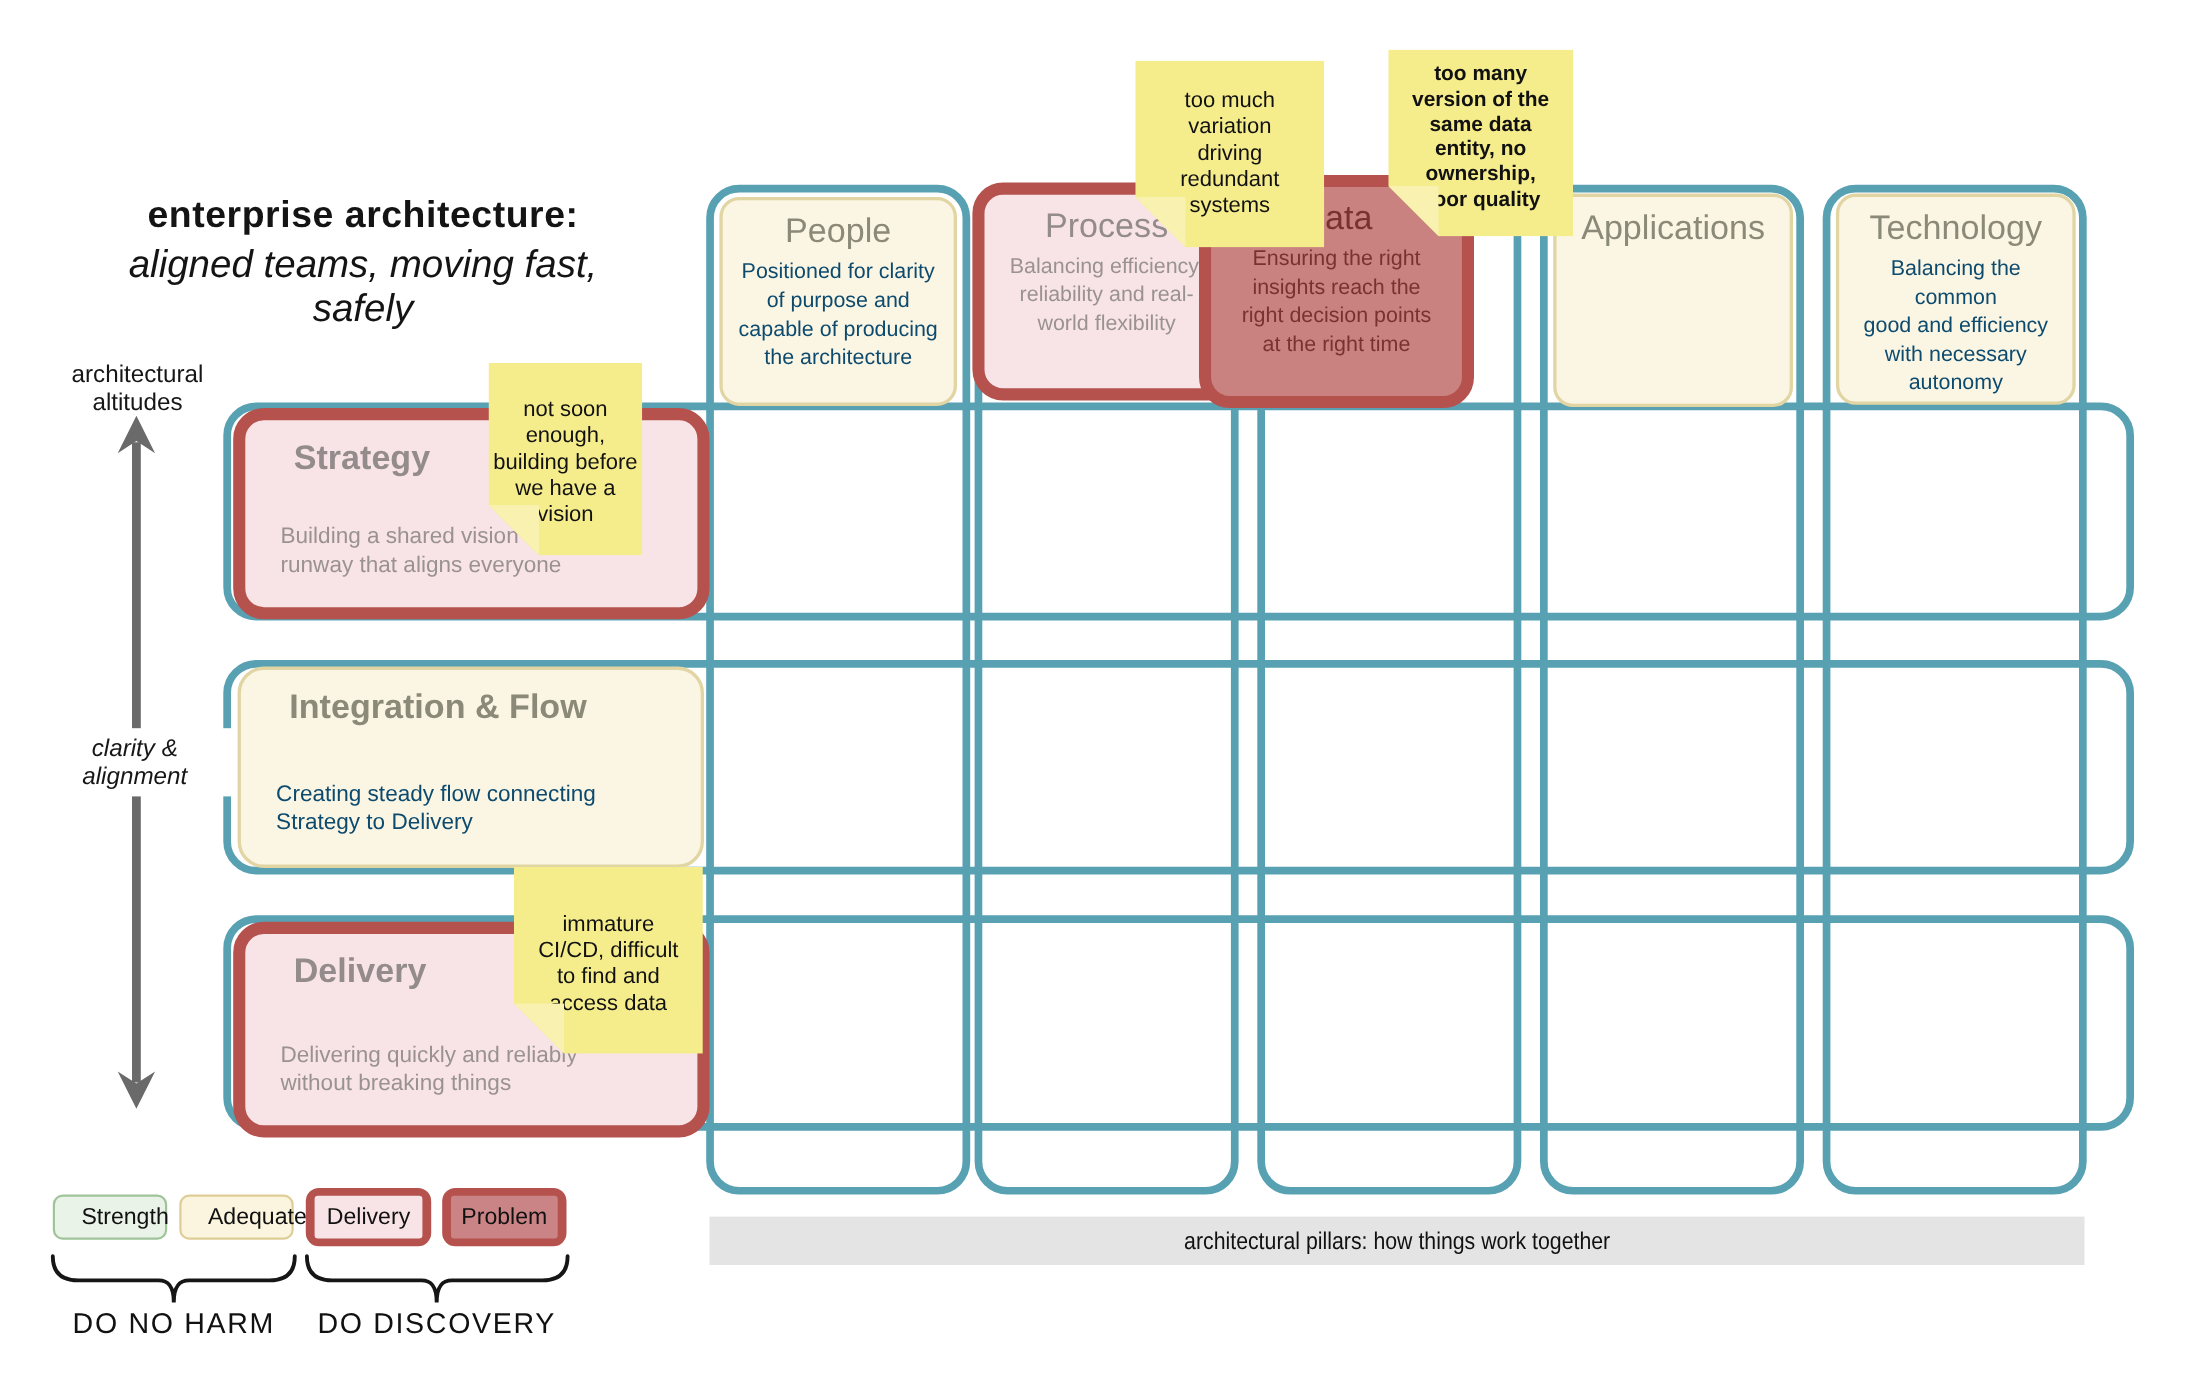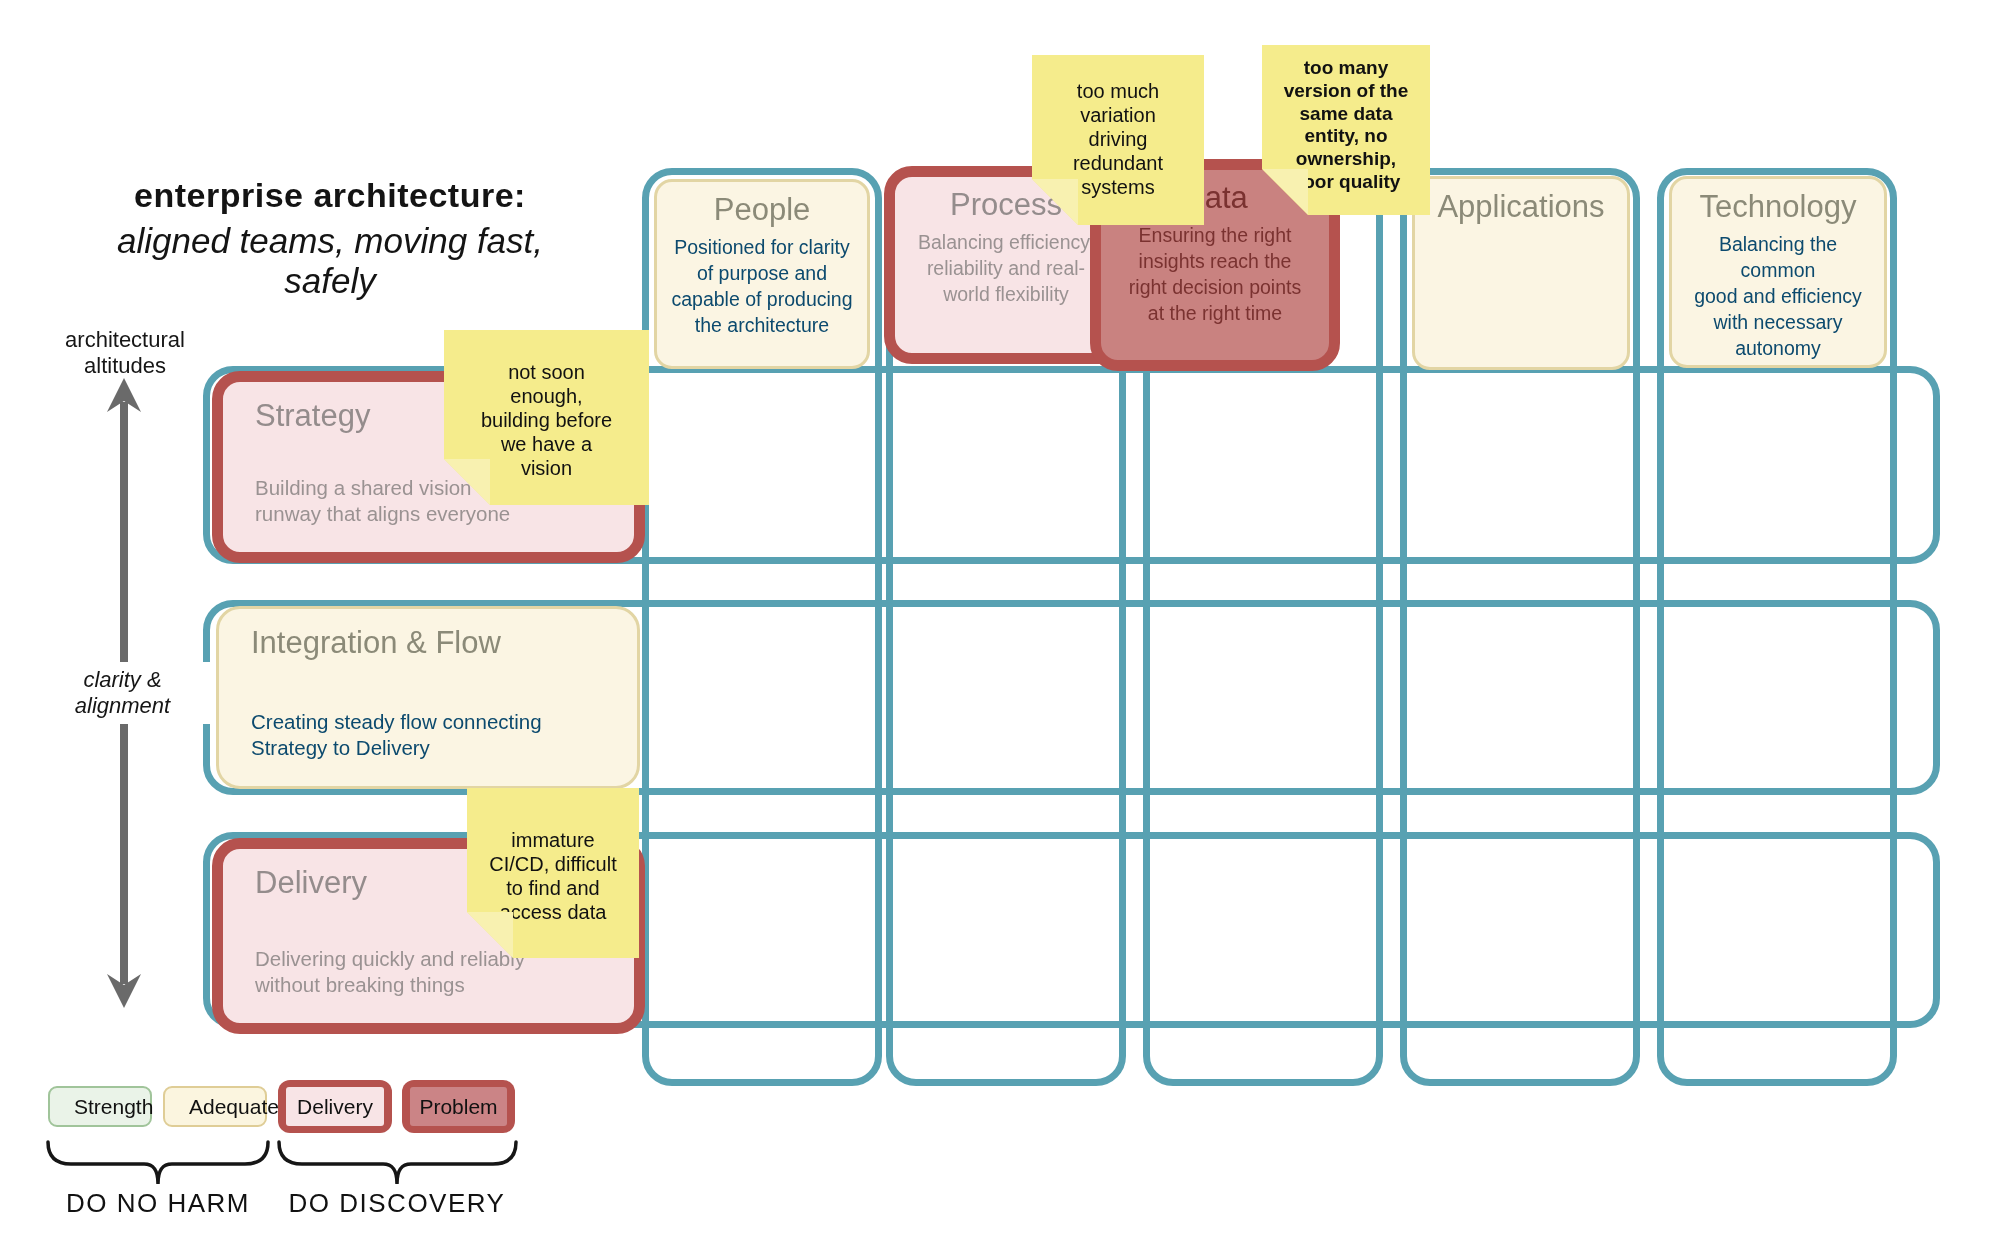--- a/index.html
+++ b/index.html
@@ -39,21 +39,21 @@
 
   .cream-box .box-title { color:#8B8A78; }
   .cream-box .box-desc { color:#0c4a6e; }
   .hindrance-box .box-title { color:#948C8C; }
   .hindrance-box .box-desc { color:#9A9292; }
   .problem-box .box-title { color:#7A3230; }
   .problem-box .box-desc { color:#7A3230; }
 
   .row-head { display:flex; flex-direction:column; justify-content:space-between;
     padding:16px 24px 24px 32px; text-align:left; }
-  .row-head .box-title { font-size:31px; font-weight:400; }
+  .row-head .box-title { font-size:31px; font-weight:700;margin-left:12px; }
   .row-head .box-desc { font-size:20.5px; line-height:1.3; font-weight:500; }
 
   
   .sticky { position:absolute; background:#F5EC8C; z-index:3; color:#111111;
     text-align:center; font-size:20px; line-height:1.2; font-weight:500;
     clip-path:polygon(0 0, 100% 0, 100% 100%, 46px 100%, 0 calc(100% - 46px));
     display:flex; justify-content:center; }
   .sticky::after { content:""; position:absolute; left:0; bottom:0; width:46px; height:46px;
     background:#F8F1B0; clip-path:polygon(0 0, 100% 0, 100% 100%); }
 
@@ -171,21 +171,21 @@
 
   <div class="sticky" style="left:1262px; top:45px; width:168px; height:170px; padding-top:12px; font-size:19px;font-weight:bold;">
     <div class="pre">too many
 version of the
 same data
 entity, no
 ownership,
 poor quality</div>
   </div>
 
-  <div class="sticky" style="left:444px; top:330px; width:205px; height:175px; padding-top:30px;">
+  <div class="sticky" style="left:444px; top:330px; width:140px; height:175px; padding-top:30px;">
     <div class="pre">not soon
 enough,
 building before
 we have a
 vision</div>
   </div>
 
   <div class="sticky" style="left:467px; top:788px; width:172px; height:170px; padding-top:40px;">
     <div class="pre">immature
 CI/CD, difficult
@@ -209,14 +209,17 @@
   <svg class="brace" style="left:45px; top:1140px;" width="226" height="48" viewBox="0 0 226 48">
     <path d="M3,2 C3,18 12,24 26,24 L99,24 C108,24 113,29 113,44 C113,29 118,24 127,24 L200,24 C214,24 223,18 223,2" fill="none" stroke="#161616" stroke-width="3.5" stroke-linecap="round"></path>
   </svg>
   <svg class="brace" style="left:276px; top:1140px;" width="243" height="48" viewBox="0 0 243 48">
     <path d="M3,2 C3,18 12,24 26,24 L107,24 C116,24 121,29 121,44 C121,29 126,24 135,24 L217,24 C231,24 240,18 240,2" fill="none" stroke="#161616" stroke-width="3.5" stroke-linecap="round"></path>
   </svg>
 
   <div class="group-label" style="left:48px; top:1188px;">DO NO HARM</div>
   <div class="group-label" style="left:287px; top:1188px;">DO DISCOVERY</div>
 
+  <div class="footer-bar">
+    <span>architectural pillars: how things work together</span>
+  </div>
 
 </div>
 
 </body></html>

